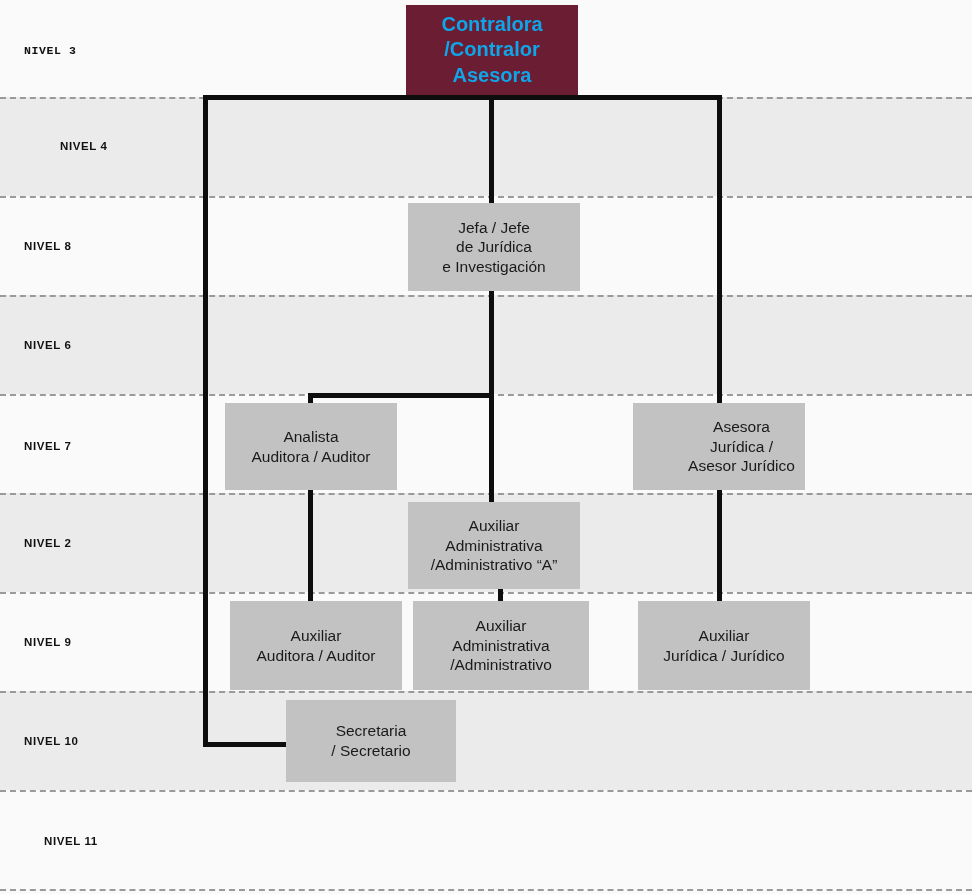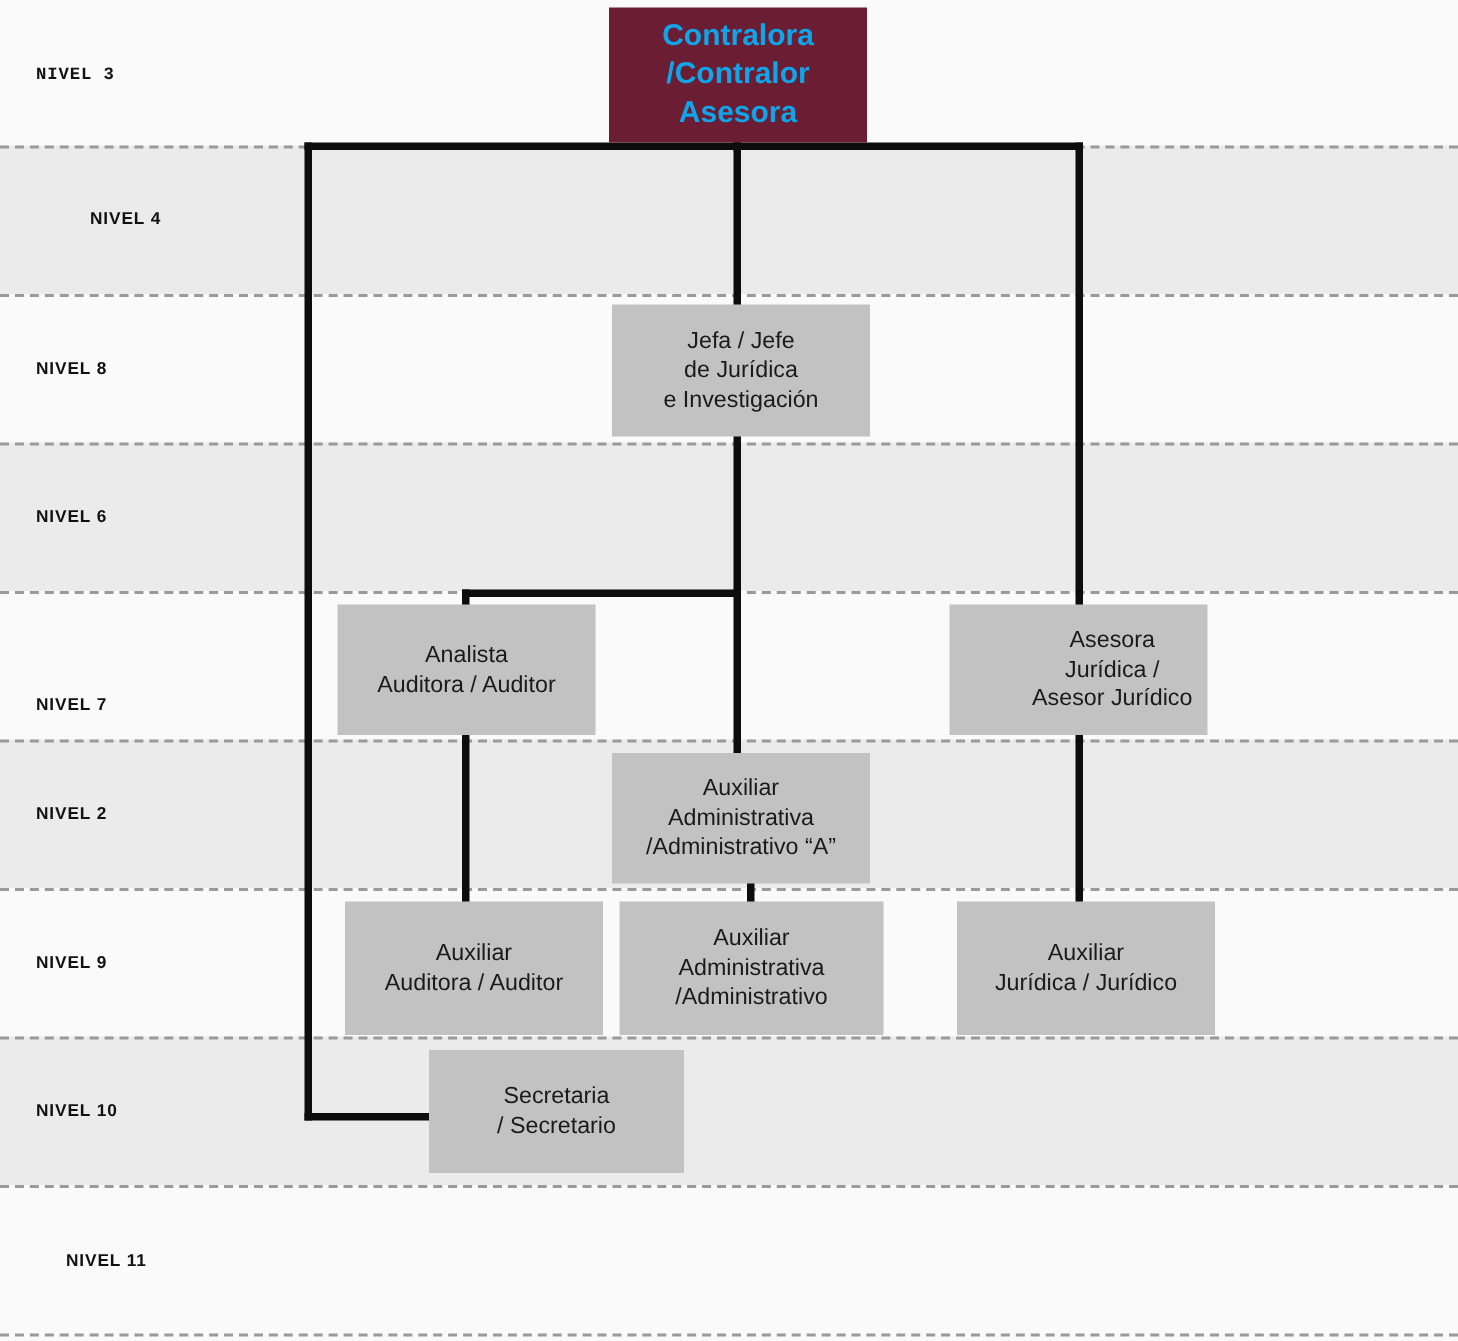--- a/index.html
+++ b/index.html
@@ -102,21 +102,21 @@
   <div class="band-rule" style="top:493px;"></div>
   <div class="band-rule" style="top:592px;"></div>
   <div class="band-rule" style="top:691px;"></div>
   <div class="band-rule" style="top:790px;"></div>
   <div class="band-rule" style="top:889px;"></div>
 
   <div class="level-label" style="top:50px;font-family:Liberation Mono, monospace;">NIVEL 3</div>
   <div class="level-label" style="top:146px;padding-left:36px;">NIVEL 4</div>
   <div class="level-label" style="top:246px;">NIVEL 8</div>
   <div class="level-label" style="top:345px;">NIVEL 6</div>
-  <div class="level-label" style="top:446px;margin-top:24px;">NIVEL 7</div>
+  <div class="level-label" style="top:446px;">NIVEL 7</div>
   <div class="level-label" style="top:543px;">NIVEL 2</div>
   <div class="level-label" style="top:642px;">NIVEL 9</div>
   <div class="level-label" style="top:741px;">NIVEL 10</div>
   <div class="level-label" style="top:841px;margin-left:20px;">NIVEL 11</div>
 
   <div class="conn" style="left:489px; top:91px;  width:5px;  height:10px;"></div>
 
   <div class="conn" style="left:203px; top:95px;  width:519px; height:5px;"></div>
 
   <div class="conn" style="left:489px; top:95px;  width:5px;  height:111px;"></div>

